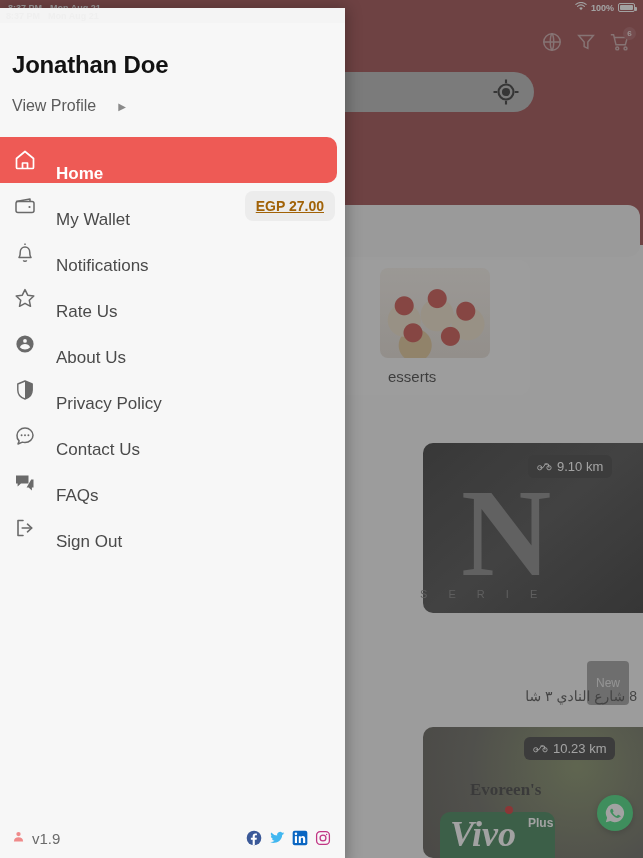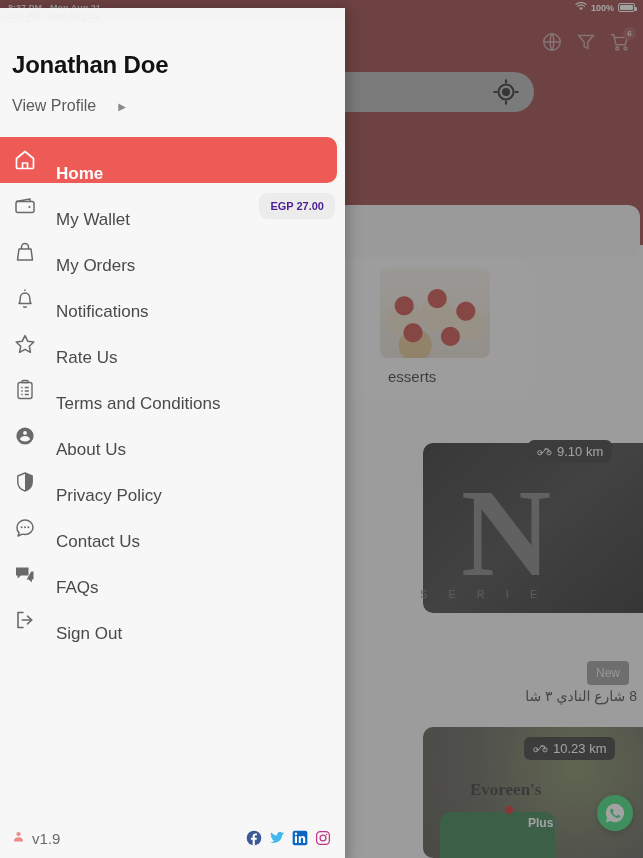--- a/index.html
+++ b/index.html
@@ -121,30 +121,30 @@
     font-size:11px; color:#6a6a6a; letter-spacing:9px;
   }
   .bg-rest1-addr {
     position:absolute; top:688px; left:423px; width:220px;
     text-align:right; padding-right:6px;
     font-size:14px; color:#2f2f2f; direction:rtl;
   }
   .badge-new {
     position:absolute; top:661px; left:587px;
     background:#8d8d8d; color:#e0e0e0;
-    font-size:12px; padding:5px 9px; border-radius:4px;
+    font-size:12px; padding:15px 9px; border-radius:4px;
   }
   .dist-chip {
     position:absolute;
     background:#1d1d1d; color:#fff;
     font-size:13px; border-radius:6px;
     padding:4px 9px;
     display:flex; align-items:center; gap:5px;
   }
-  #dist-chip-1 { top:440px; left:528px;align-items:center; }
+  #dist-chip-1 { top:455px; left:528px;align-items:center; }
   #dist-chip-2 { top:737px; left:524px; }
 
   .bg-rest-card2 {
     position:absolute; top:727px; left:423px; width:220px; height:131px;
     background:radial-gradient(circle at 70% 30%, #6c7a4a, #4a4a40 60%, #3d3a34);
     border-radius:10px 0 0 10px; overflow:hidden;
   }
   .vivo-brand {
     position:absolute; top:780px; left:470px;
     font-size:17px; font-weight:bold; color:#1a1a1a;
@@ -226,23 +226,23 @@
     font-size:17px; color:#4a4a4a; font-weight:500;margin-top:28px;
   }
   .menu-item.active {
     background:#ee5a55;
     border-radius:0 10px 10px 0;
     margin-right:8px;
   }
   .menu-item.active .mi-label { color:#ffffff; font-weight:bold; }
   .wallet-amount {
     margin-left:auto;
-    background:#ececec; color:#4c1d95;
-    font-size:11px; font-weight:bold;
-    padding:7px 11px; border-radius:8px;
+    background:#ececec; color:#a16207;
+    font-size:14px; font-weight:bold;
+    padding:7px 11px; border-radius:8px;text-decoration:underline;
   }
 
   .drawer-footer {
     flex:0 0 auto;
     height:50px;
     display:flex; align-items:center; justify-content:space-between;
     padding:0 14px 6px 12px;
   }
   .version-wrap { display:flex; align-items:center; gap:7px; }
   .version-text { font-size:15px; color:#6a6a6a; }
@@ -332,20 +332,21 @@
       </svg>
     </span>
     <span>9.10 km</span>
   </div>
   <div class="badge-new">New</div>
   <div class="bg-rest1-addr">8 شارع النادي ٣ شا</div>
 
   <div class="bg-rest-card2"></div>
   <div class="vivo-brand">Evoreen's</div>
   <div class="vivo-box"></div>
+  <div class="vivo-text">Vivo</div>
   <div class="vivo-dot"></div>
   <div class="vivo-plus">Plus</div>
   <div class="dist-chip" id="dist-chip-2">
     <span>
       <svg width="15" height="11" viewBox="0 0 24 16" fill="#fff">
         <circle cx="4.4" cy="11.6" r="3.4" fill="none" stroke="#fff" stroke-width="1.5"></circle>
         <circle cx="19.2" cy="11.6" r="3.4" fill="none" stroke="#fff" stroke-width="1.5"></circle>
         <path d="M4.4 11.6h5l4-6h4.6l1.2 6" fill="none" stroke="#fff" stroke-width="1.5" stroke-linejoin="round"></path>
         <path d="M12 5.6h4.4" stroke="#fff" stroke-width="1.5"></path>
       </svg>
@@ -394,29 +395,20 @@
         <svg width="24" height="24" viewBox="0 0 24 24" fill="none" stroke="#6a6a6a" stroke-width="1.5" stroke-linejoin="round">
           <path d="M3 7.5 17 5v2.5"></path>
             <rect x="3" y="7.5" width="18" height="11" rx="2"></rect>
             <circle cx="16.5" cy="13" r="1.1" fill="#6a6a6a" stroke="none"></circle>
         </svg>
       </span>
       <span class="mi-label">My Wallet</span>
       <span class="wallet-amount">EGP 27.00</span>
     </div>
 
-    <div class="menu-item">
-      <span class="mi-icon">
-        <svg width="24" height="24" viewBox="0 0 24 24" fill="none" stroke="#6a6a6a" stroke-width="1.5" stroke-linejoin="round">
-          <path d="M4.5 20 6 9h12l1.5 11Z"></path>
-            <path d="M8.5 9V7a3.5 3.5 0 0 1 7 0v2"></path>
-        </svg>
-      </span>
-      <span class="mi-label">My Orders</span>
-    </div>
 
     <div class="menu-item">
       <span class="mi-icon">
         <svg width="24" height="24" viewBox="0 0 24 24" fill="none" stroke="#6a6a6a" stroke-width="1.5" stroke-linejoin="round">
           <path d="M6 17.5c1.2-1.4 1.2-3 1.2-5 0-3.3 2.1-5.6 4.8-5.6s4.8 2.3 4.8 5.6c0 2 0 3.6 1.2 5Z"></path>
           <path d="M10.3 20.3a2 2 0 0 0 3.4 0"></path>
             <path d="M12 5V3.6"></path>
         </svg>
       </span>
       <span class="mi-label">Notifications</span>
@@ -425,30 +417,20 @@
     <div class="menu-item">
       <span class="mi-icon">
         <svg width="24" height="24" viewBox="0 0 24 24" fill="none" stroke="#6a6a6a" stroke-width="1.5" stroke-linejoin="round">
           <path d="m12 3.6 2.7 5.6 6.1.8-4.5 4.3 1.2 6-5.5-3-5.5 3 1.2-6-4.5-4.3 6.1-.8Z"></path>
         </svg>
       </span>
       <span class="mi-label">Rate Us</span>
     </div>
 
 
-    <div class="menu-item">
-      <span class="mi-icon">
-        <svg width="24" height="24" viewBox="0 0 24 24" fill="none" stroke="#6a6a6a" stroke-width="1.4" stroke-linejoin="round">
-          <rect x="5" y="4.5" width="14" height="16" rx="2"></rect>
-          <path d="M9 4.5V3.4a1 1 0 0 1 1-1h4a1 1 0 0 1 1 1v1.1Z"></path>
-          <path d="M8.3 9.5h1.4M8.3 13h1.4M8.3 16.5h1.4M11.8 9.5h4M11.8 13h4M11.8 16.5h4"></path>
-        </svg>
-      </span>
-      <span class="mi-label">Terms and Conditions</span>
-    </div>
 
     <div class="menu-item">
       <span class="mi-icon">
         <svg width="24" height="24" viewBox="0 0 24 24">
           <circle cx="12" cy="12" r="8.6" fill="#6a6a6a"></circle>
           <circle cx="12" cy="8.9" r="1.9" fill="#f7f7f7"></circle>
           <path d="M12 12.1a6 6 0 0 1 5.2 3.1 7.4 7.4 0 0 1-5.2 2.3Z" fill="#f7f7f7"></path>
           <path d="M12 12.1a6 6 0 0 0-5.2 3.1 7.4 7.4 0 0 0 5.2 2.3Z" fill="#f7f7f7"></path>
         </svg>
       </span>

